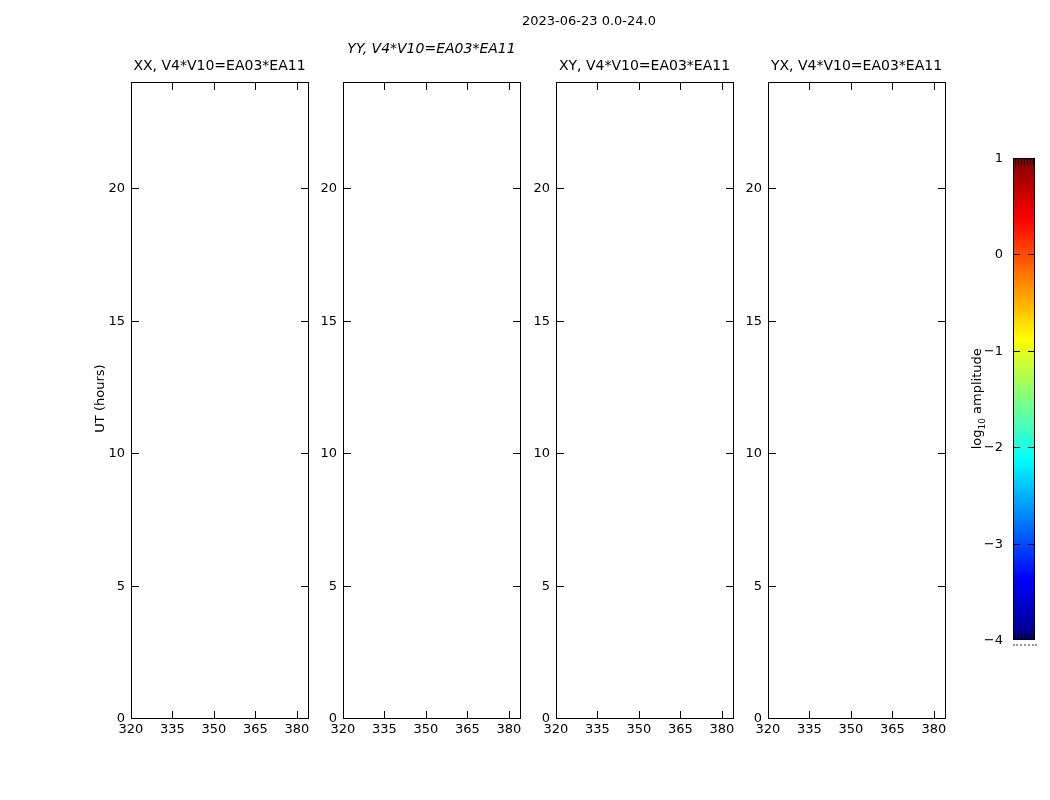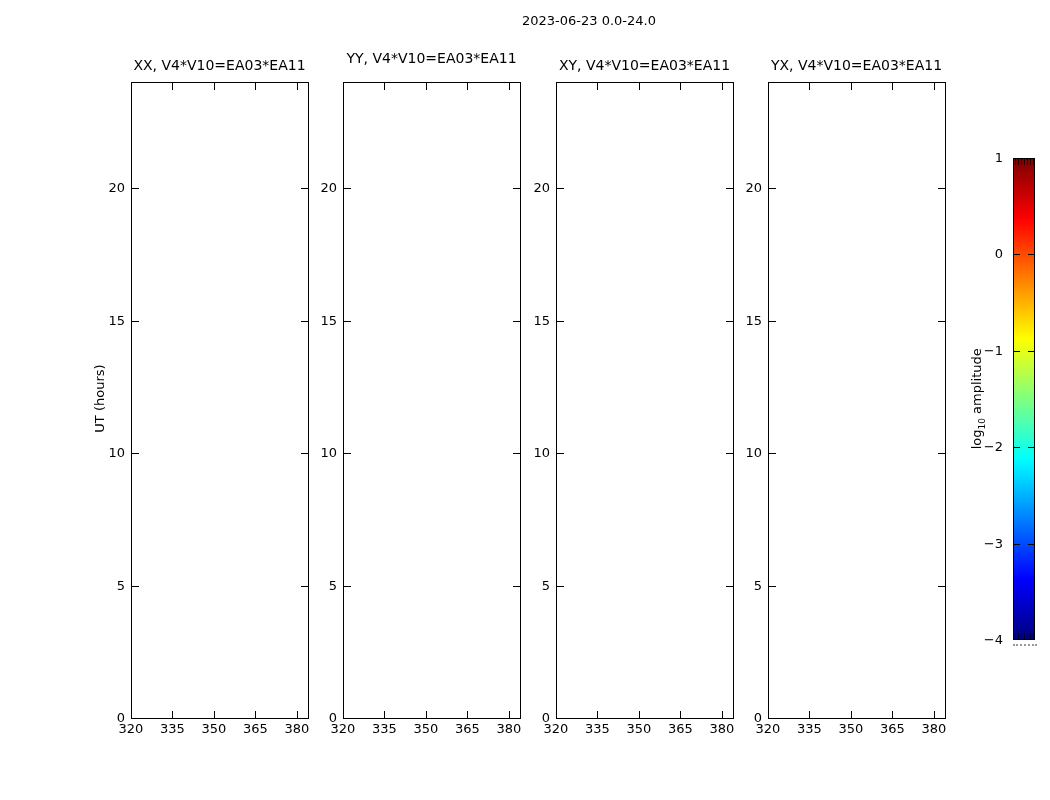--- a/index.html
+++ b/index.html
@@ -51,21 +51,21 @@
       <div class="abs mark" style="left:132px;top:453px;width:7px;height:1px;"></div>
       <div class="abs mark" style="left:301px;top:453px;width:7px;height:1px;"></div>
       <div class="abs tick" style="left:85px;top:445px;width:40px;text-align:right;">10</div>
       <div class="abs mark" style="left:132px;top:320.5px;width:7px;height:1px;"></div>
       <div class="abs mark" style="left:301px;top:320.5px;width:7px;height:1px;"></div>
       <div class="abs tick" style="left:85px;top:312.5px;width:40px;text-align:right;">15</div>
       <div class="abs mark" style="left:132px;top:188px;width:7px;height:1px;"></div>
       <div class="abs mark" style="left:301px;top:188px;width:7px;height:1px;"></div>
       <div class="abs tick" style="left:85px;top:180px;width:40px;text-align:right;">20</div>
       <div class="abs panel" style="left:343px;top:82px;width:178px;height:637px;"></div>
-      <div class="abs ctr ptitle" style="left:281.5px;top:50px;width:300px;">YY, V4*V10=EA03*EA11</div>
+      <div class="abs ctr ptitle" style="left:281.5px;top:40px;width:300px;font-style:italic;">YY, V4*V10=EA03*EA11</div>
       <div class="abs ctr tick" style="left:323px;top:721px;width:40px;">320</div>
       <div class="abs mark" style="left:384.484375px;top:83px;width:1px;height:7px;"></div>
       <div class="abs mark" style="left:384.484375px;top:711px;width:1px;height:7px;"></div>
       <div class="abs ctr tick" style="left:364.484375px;top:721px;width:40px;">335</div>
       <div class="abs mark" style="left:425.96875px;top:83px;width:1px;height:7px;"></div>
       <div class="abs mark" style="left:425.96875px;top:711px;width:1px;height:7px;"></div>
       <div class="abs ctr tick" style="left:405.96875px;top:721px;width:40px;">350</div>
       <div class="abs mark" style="left:467.453125px;top:83px;width:1px;height:7px;"></div>
       <div class="abs mark" style="left:467.453125px;top:711px;width:1px;height:7px;"></div>
       <div class="abs ctr tick" style="left:447.453125px;top:721px;width:40px;">365</div>

